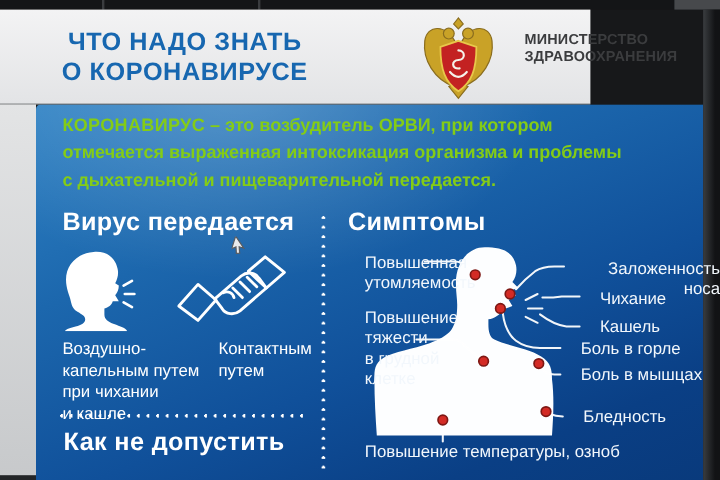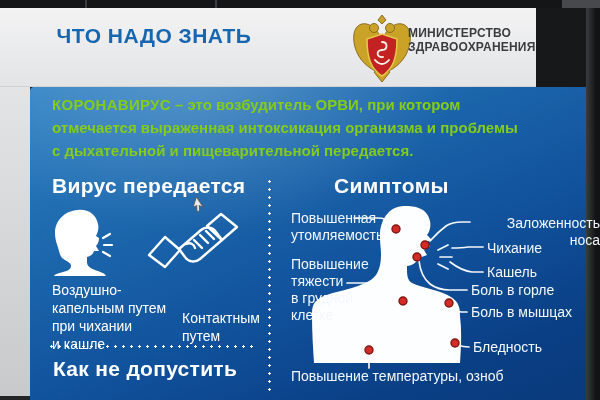--- a/index.html
+++ b/index.html
@@ -7,77 +7,78 @@
        font-family:"Liberation Sans",sans-serif;position:relative;}
   .abs{position:absolute;}
   
   .top-bar{left:0;top:0;width:600px;height:8px;background:#141517;}
   .bezel-mark{top:0;width:2px;height:8px;background:#3a3c3f;}
   .top-right-block{left:562px;top:0;width:38px;height:8px;background:#47494c;}
   .right-strip{left:586px;top:8px;width:14px;height:392px;
        background:linear-gradient(to right,#3a3d40,#121315 70%);}
   .bottom-sliver{left:0;top:396px;width:66px;height:4px;background:#232527;}
   
-  .white-band{left:0;top:8px;width:536px;height:78px;
+  .white-band{left:0;top:8px;width:492px;height:78px;
        background:linear-gradient(#f3f3f4,#e3e4e6);border-bottom:1px solid #cfd1d3;}
   .left-strip{left:0;top:87px;width:30px;height:313px;
        background:linear-gradient(to bottom,#e3e4e5,#c7c9cb);}
   .blue-panel{left:30px;top:87px;width:556px;height:313px;overflow:hidden;
        border-radius:4px 0 0 0;
        background:
          radial-gradient(ellipse 420px 260px at 30% -5%,rgba(255,255,255,.22),rgba(255,255,255,0) 62%),
          linear-gradient(158deg,#2f82c4 0%,#1c67ad 32%,#10509a 62%,#0a3f85 84%,#093a7c 100%);}
   
   .title{left:48px;top:15px;width:212px;text-align:center;color:#1767b0;
        font-weight:bold;font-size:21px;line-height:25px;letter-spacing:.5px;}
-  .ministry-text{left:408px;top:19px;color:#3b3c3e;font-size:12px;line-height:13.5px;letter-spacing:.2px;}
+  .ministry-text{left:437px;top:19px;color:#3b3c3e;font-size:12px;line-height:13.5px;letter-spacing:.2px;}
   .ministry-text .b{font-weight:bold;}
   .emblem{left:350px;top:6px;}
   
   .intro{left:52px;top:93px;color:#84cc16;font-size:15px;line-height:23px;font-weight:bold;}
   .intro .lead{font-weight:bold;letter-spacing:.3px;}
   
   .sec-h{color:#fff;font-weight:bold;font-size:21px;letter-spacing:.3px;}
   .h-virus{left:52px;top:174px;}
-  .h-sympt{left:290px;top:174px;margin-left:44px;}
+  .h-sympt{left:290px;top:174px;}
   .h-prevent{left:53px;top:357px;}
   
   .cough-icon{left:48px;top:208px;}
   .handshake-icon{left:146px;top:211px;}
   .t-label{color:#ffffff;font-size:14px;line-height:18px;white-space:pre-line;}
   .t-label1{left:52px;top:281px;}
-  .t-label2{left:182px;top:281px;margin-top:28px;}
+  .t-label2{left:182px;top:281px;}
   .dot-h{left:50px;top:345px;width:206px;height:3px;
        background-image:radial-gradient(circle 1.3px at 1.5px 1.5px,#fff 95%,rgba(255,255,255,0));
        background-size:8px 3px;background-repeat:repeat-x;}
   .dot-v{left:268px;top:180px;width:3px;height:213px;
        background-image:radial-gradient(circle 1.3px at 1.5px 1.5px,#fff 95%,rgba(255,255,255,0));
        background-size:3px 8px;background-repeat:repeat-y;}
   
   .sym-svg{left:280px;top:196px;}
-  .s-label{color:#f2f7fc;font-size:14px;line-height:17px;white-space:pre-line;}
+  .s-label{color:#f2f7fc;font-size:14px;line-height:17px;white-space:pre-line;margin-left:13px;}
   .s0{left:291px;top:210px;} .s1{left:291px;top:256px;}
   .s2{left:473px;top:215px;text-align:right;} .s3{left:487px;top:240px;}
   .s4{left:487px;top:264px;} .s5{left:471px;top:282px;}
   .s6{left:471px;top:304px;} .s7{left:473px;top:339px;}
   .s8{left:291px;top:368px;}
   .cursor{left:193px;top:197px;}
 </style>
 </head>
 <body>
 
 <div class="abs top-bar"></div>
 <div class="abs bezel-mark" style="left:85px"></div>
 <div class="abs bezel-mark" style="left:215px"></div>
 <div class="abs top-right-block"></div>
 <div class="abs right-strip"></div>
 
 <div class="abs white-band">
   <div class="abs title">
     <div>ЧТО НАДО ЗНАТЬ</div>
+    <div>О КОРОНАВИРУСЕ</div>
   </div>
   <svg class="abs emblem" width="64" height="70" viewBox="0 0 64 70">
     <g fill="#c9a227" stroke="#8a6d1f" stroke-width="1">
       <path d="M30,22 C22,6 6,6 4,20 C2,36 12,52 28,58 L30,46 Z"></path>
       <path d="M34,22 C42,6 58,6 60,20 C62,36 52,52 36,58 L34,46 Z"></path>
       <circle cx="24" cy="14" r="4.5"></circle>
       <circle cx="40" cy="14" r="4.5"></circle>
       <path d="M28,6 L32,1 L36,6 L32,10 Z"></path>
       <path d="M24,58 L32,68 L40,58 L32,54 Z"></path>
     </g>

